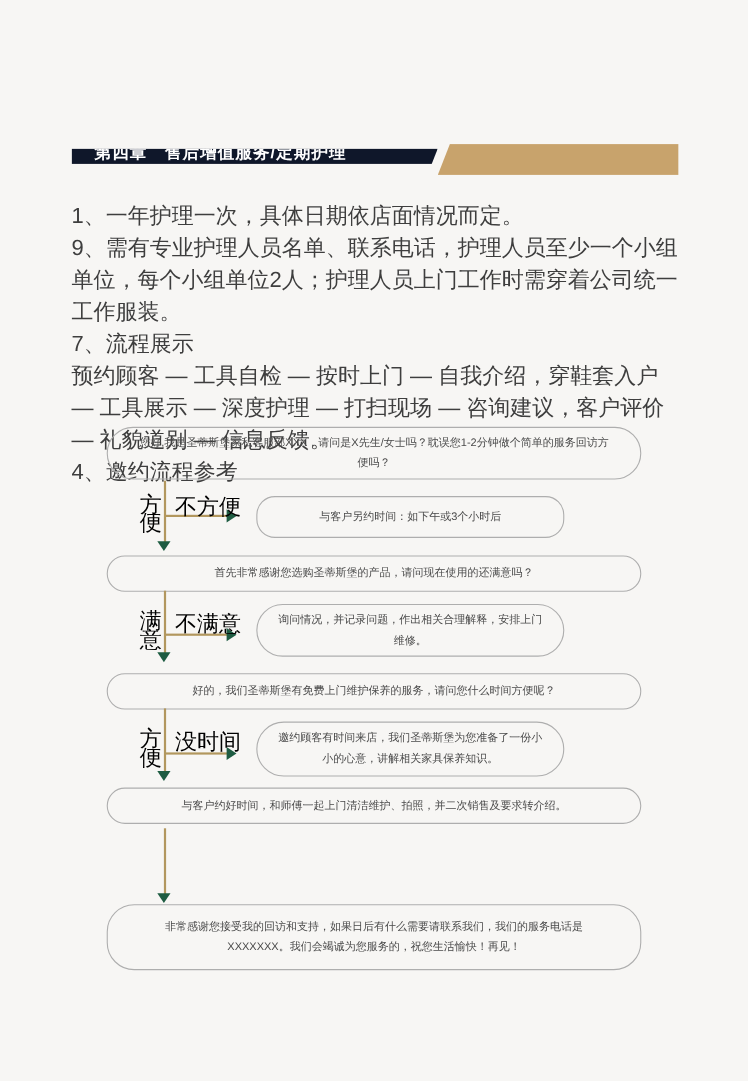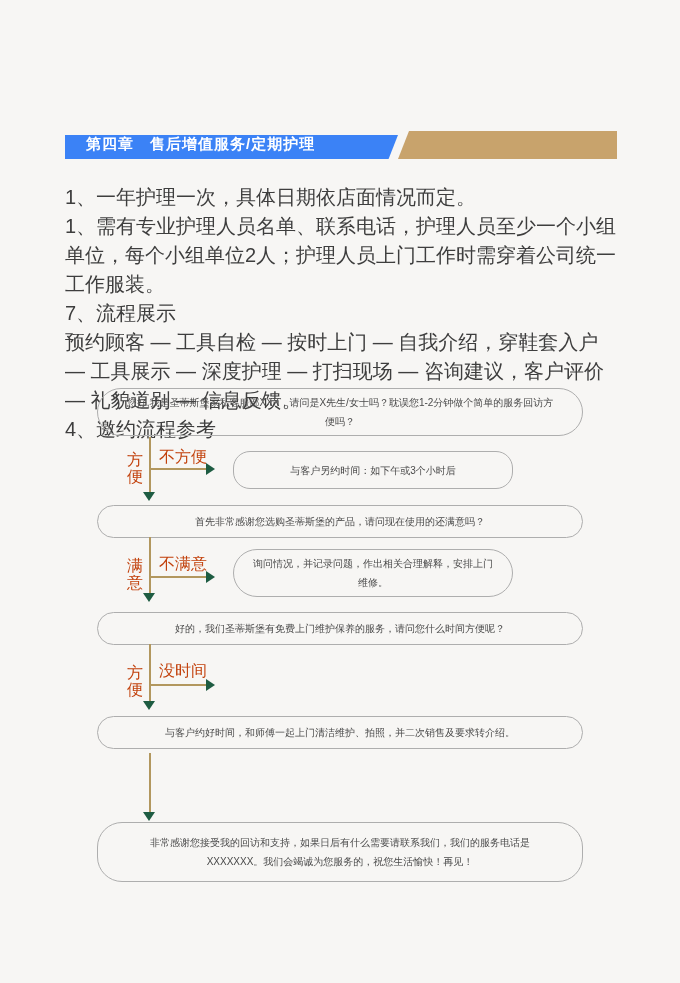--- a/index.html
+++ b/index.html
@@ -10,24 +10,24 @@
   .page{
     position:relative;
     width:680px;height:983px;
     margin:0 auto;
     background:#f7f6f4;
     overflow:hidden;
     color:#3e3e3e;
   }
   
   .title-bar{
-    position:absolute;left:65px;top:135px;width:333px;height:24px;
-    background:#3b82f6;
+    position:absolute;left:65px;top:135px;width:333px;height:14px;
+    background:#0f172a;
     clip-path:polygon(0 0,333px 0,322px 28px,0 28px);
-    display:flex;align-items:flex-start;
+    display:flex;align-items:flex-end;
   }
   .title-bar .t{
     color:#ffffff;font-size:15px;font-weight:bold;
     padding-left:21px;letter-spacing:1px;white-space:pre;
   }
   .accent-bar{
     position:absolute;left:398px;top:131px;width:219px;height:28px;
     background:#c8a36c;
     clip-path:polygon(11px 0,219px 0,219px 28px,0 28px);
   }
@@ -54,40 +54,40 @@
     position:absolute;width:0;height:0;
     border-left:6px solid transparent;border-right:6px solid transparent;
     border-top:9px solid #1e5c42;
   }
   .arrow-right{
     position:absolute;width:0;height:0;
     border-top:6px solid transparent;border-bottom:6px solid transparent;
     border-left:9px solid #1e5c42;
   }
   .lbl{
-    position:absolute;color:#c2410c;font-size:16px;white-space:nowrap;
+    position:absolute;color:#000000;font-size:20px;white-space:nowrap;
   }
   .lbl.vert{
     width:15px;white-space:normal;word-break:break-all;
     line-height:17px;text-align:center;
   }
 </style>
 </head>
 <body>
 
 <div class="page">
 
   <div class="title-bar">
     <span class="t">第四章　售后增值服务/定期护理</span>
   </div>
   <div class="accent-bar"></div>
 
   <div class="body-text">
     <p>1、一年护理一次，具体日期依店面情况而定。</p>
-    <p>1、需有专业护理人员名单、联系电话，护理人员至少一个小组单位，每个小组单位2人；护理人员上门工作时需穿着公司统一工作服装。</p>
+    <p>9、需有专业护理人员名单、联系电话，护理人员至少一个小组单位，每个小组单位2人；护理人员上门工作时需穿着公司统一工作服装。</p>
     <p>7、流程展示</p>
     <p>预约顾客 — 工具自检 — 按时上门 — 自我介绍，穿鞋套入户 — 工具展示 — 深度护理 — 打扫现场 — 咨询建议，客户评价 — 礼貌道别 — 信息反馈。</p>
     <p>4、邀约流程参考</p>
   </div>
 
   <div class="box tall" style="left:97px;top:388px;width:486px;height:48px;">您好,我是圣蒂斯堡家私客服部XXX，请问是X先生/女士吗？耽误您1-2分钟做个简单的服务回访方便吗？</div>
 
   <div class="vline" style="left:149px;top:437px;height:56px;"></div>
   <div class="arrow-down" style="left:143px;top:492px;"></div>
   <div class="lbl vert" style="left:127px;top:451px;">方便</div>
@@ -107,20 +107,21 @@
   <div class="box short" style="left:97px;top:612px;width:486px;height:33px;">好的，我们圣蒂斯堡有免费上门维护保养的服务，请问您什么时间方便呢？</div>
 
   <div class="box tall side" style="left:233px;top:549px;width:280px;height:48px;">询问情况，并记录问题，作出相关合理解释，安排上门维修。</div>
 
   <div class="vline" style="left:149px;top:644px;height:58px;"></div>
   <div class="arrow-down" style="left:143px;top:701px;"></div>
   <div class="lbl vert" style="left:127px;top:664px;">方便</div>
   <div class="hline" style="left:150px;top:684px;width:57px;"></div>
   <div class="arrow-right" style="left:206px;top:679px;"></div>
   <div class="lbl" style="left:159px;top:661px;">没时间</div>
+  <div class="box tall side" style="left:233px;top:656px;width:280px;height:50px;">邀约顾客有时间来店，我们圣蒂斯堡为您准备了一份小小的心意，讲解相关家具保养知识。</div>
 
   <div class="box short" style="left:97px;top:716px;width:486px;height:33px;">与客户约好时间，和师傅一起上门清洁维护、拍照，并二次销售及要求转介绍。</div>
 
   <div class="vline" style="left:149px;top:753px;height:60px;"></div>
   <div class="arrow-down" style="left:143px;top:812px;"></div>
 
   <div class="box tall" style="left:97px;top:822px;width:486px;height:60px;">非常感谢您接受我的回访和支持，如果日后有什么需要请联系我们，我们的服务电话是XXXXXXX。我们会竭诚为您服务的，祝您生活愉快！再见！</div>
 
 </div>
 

